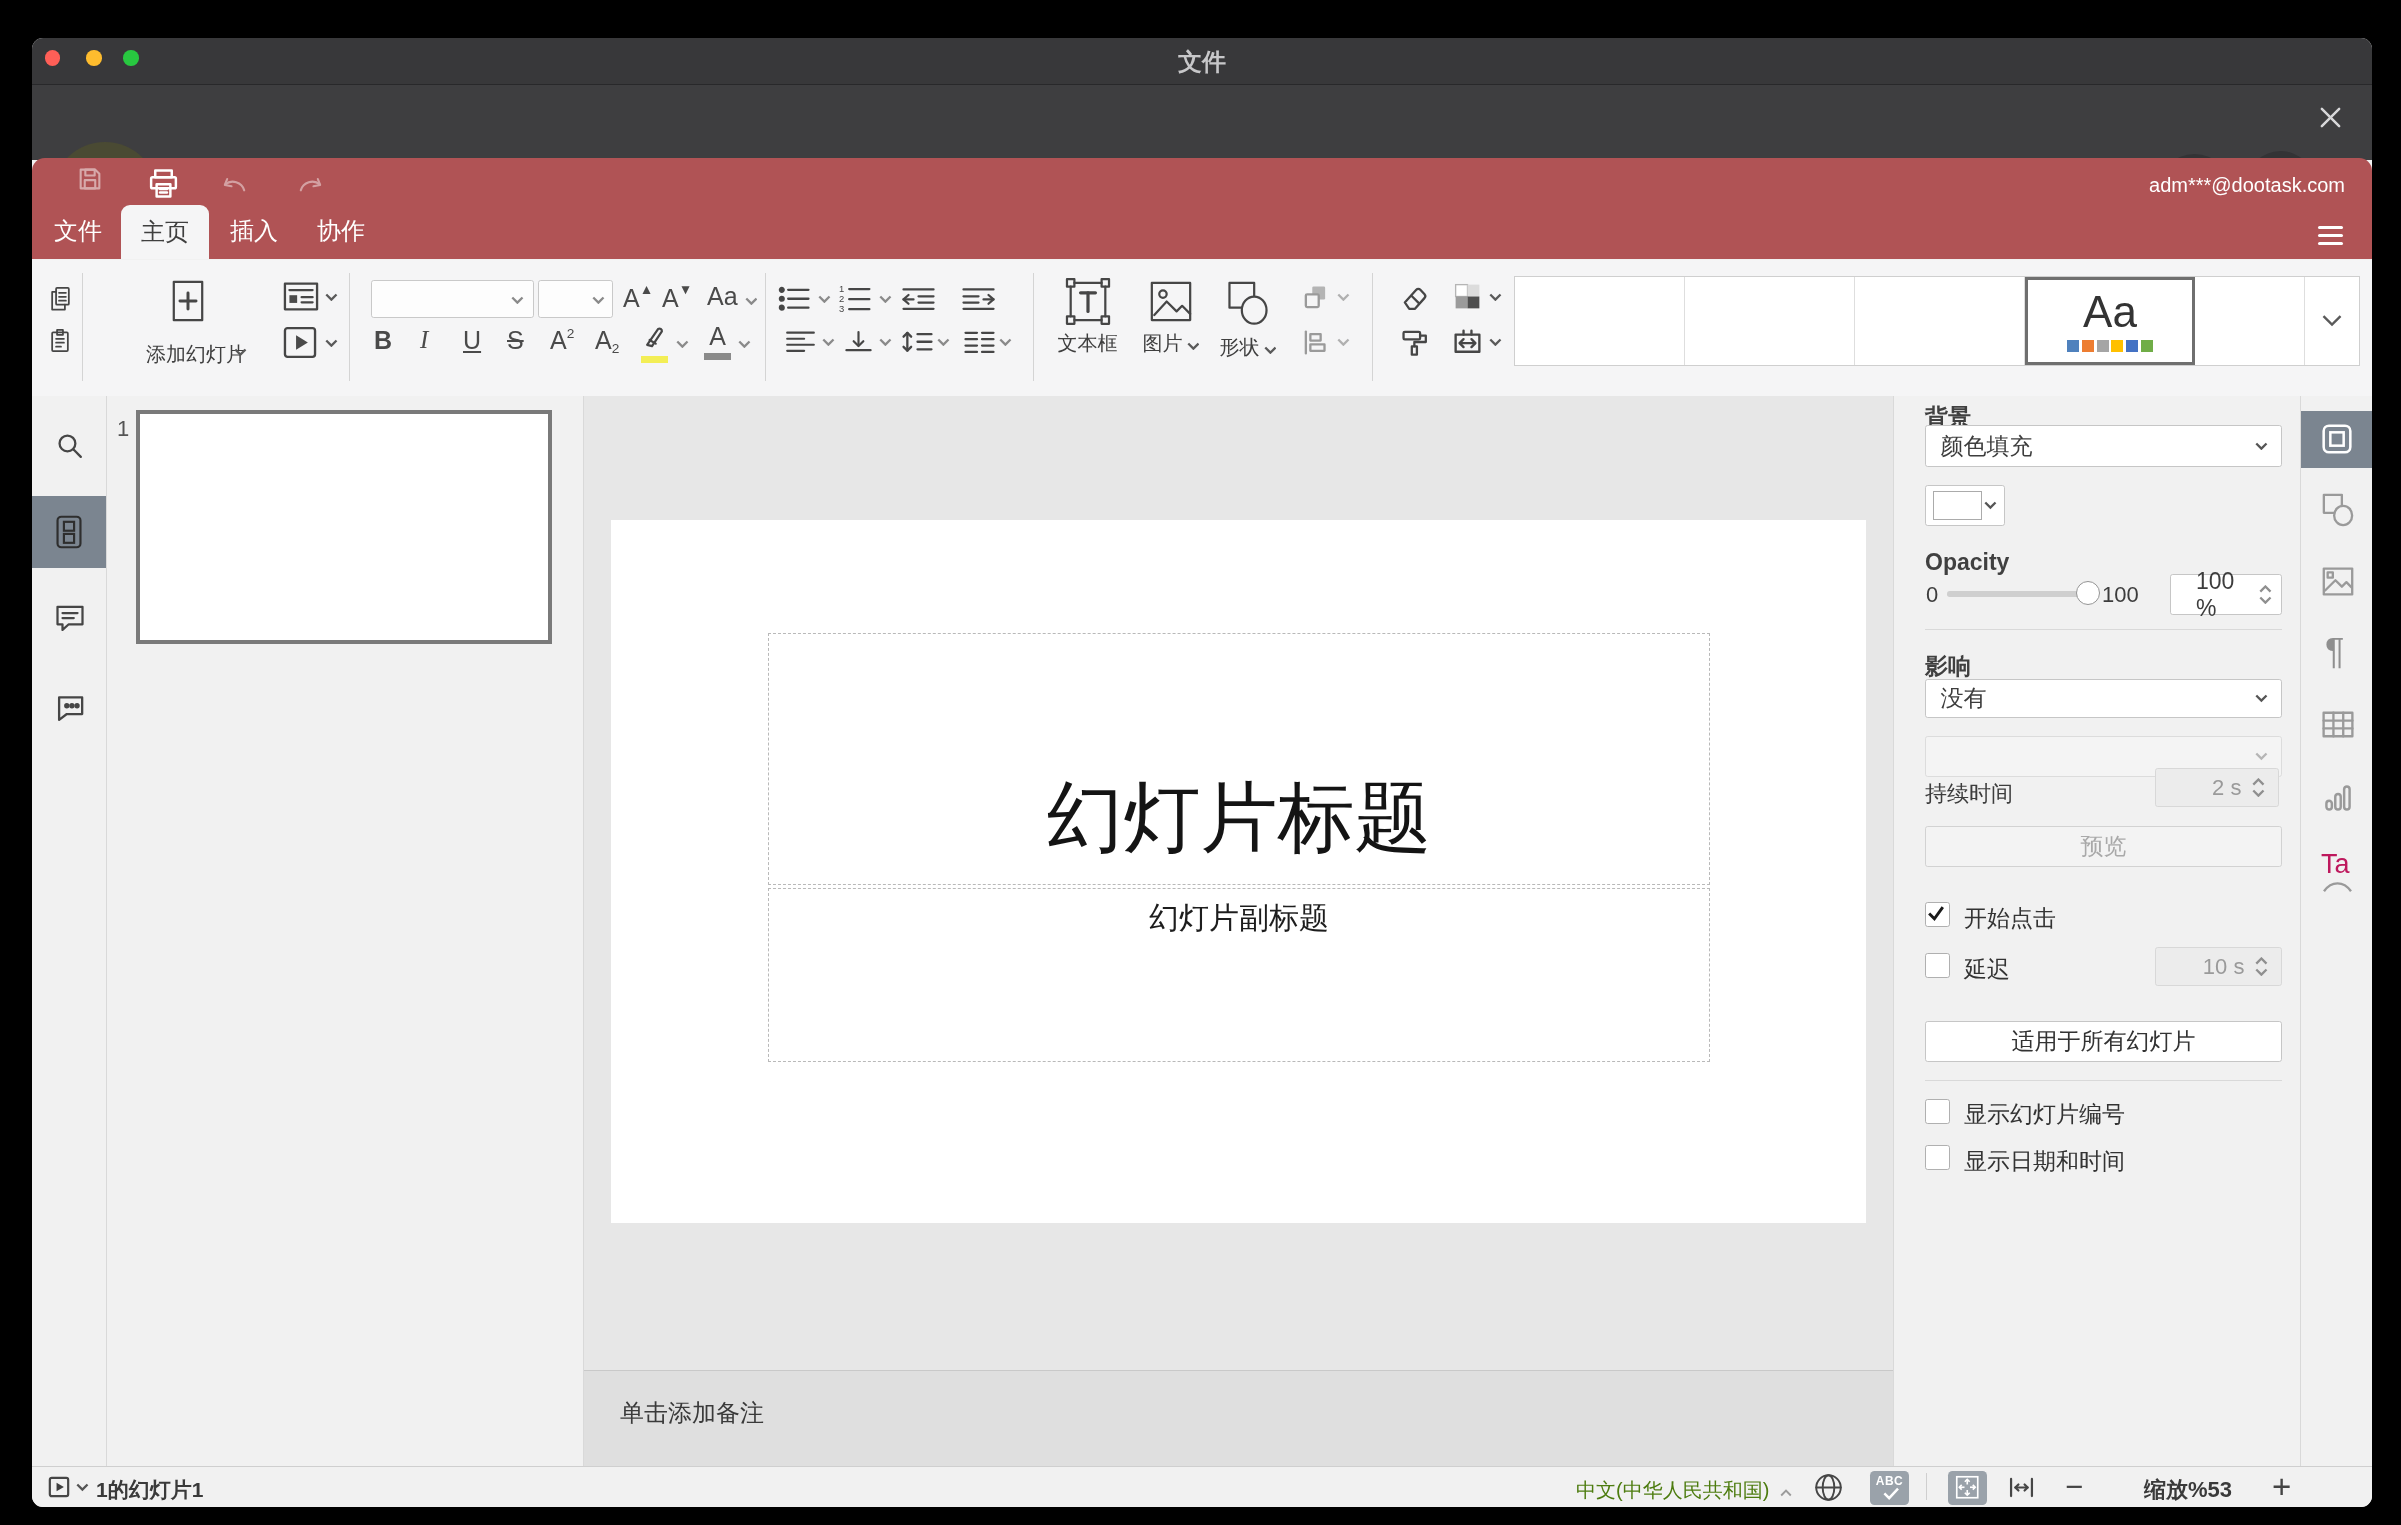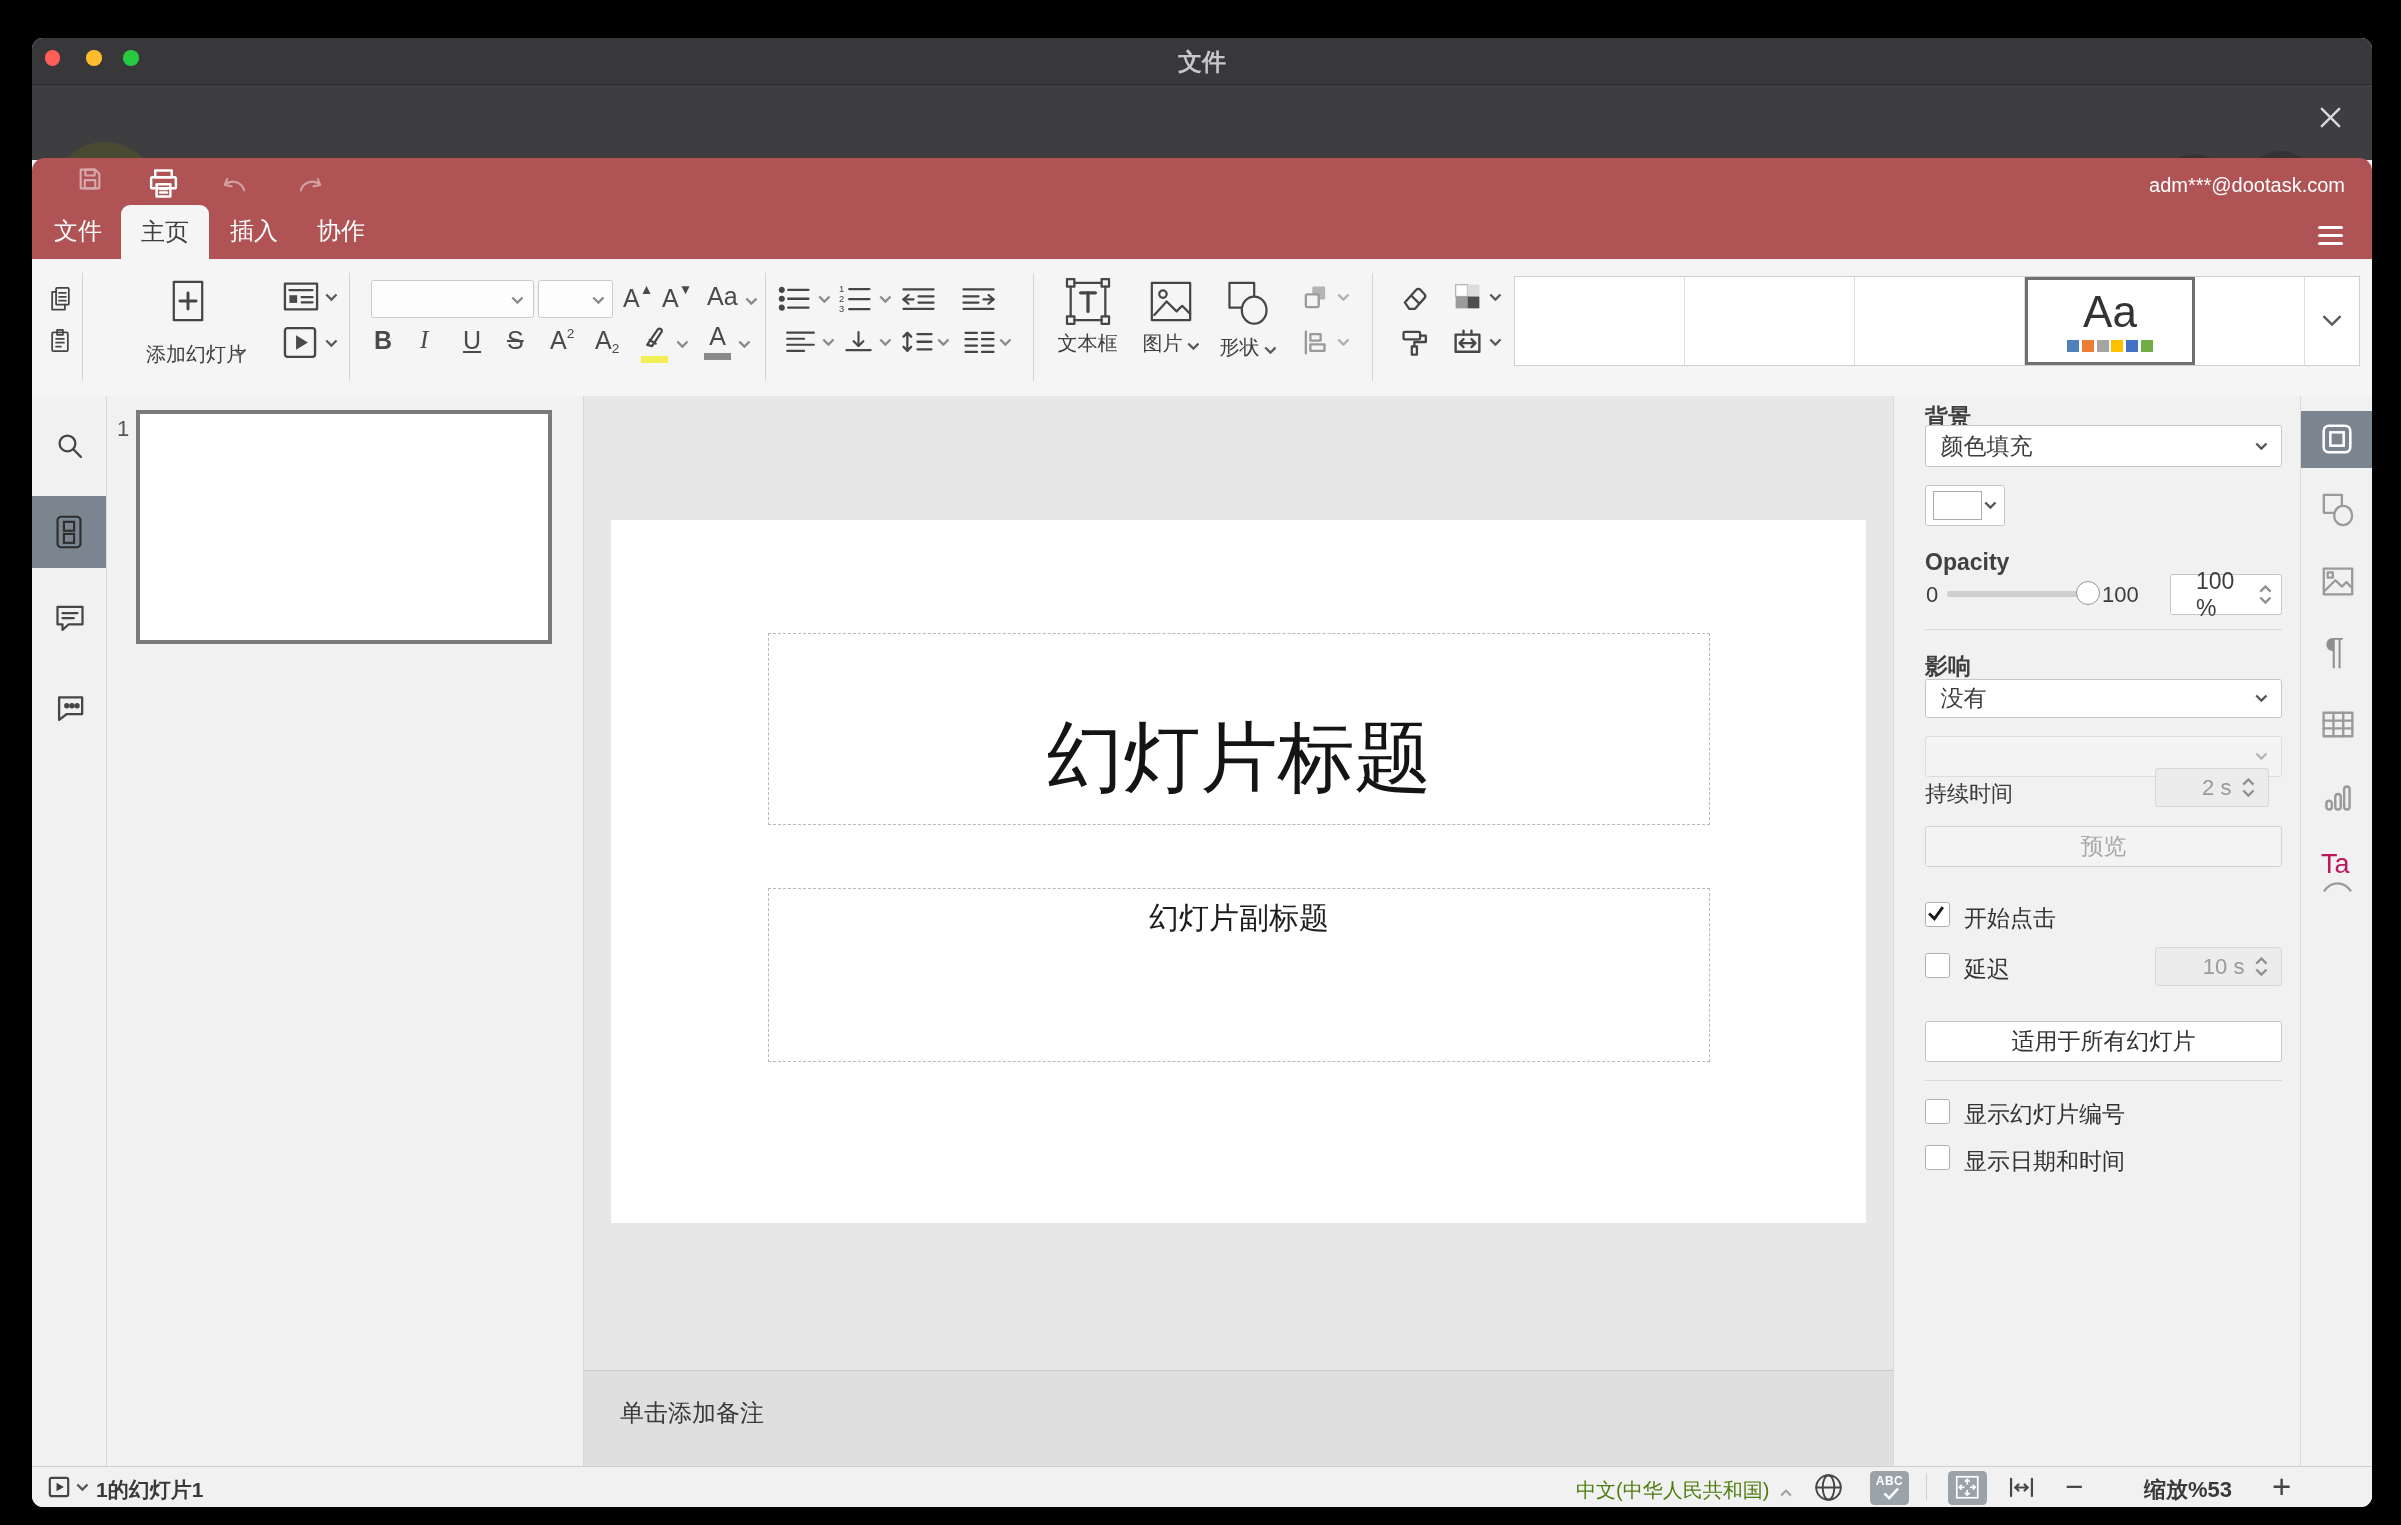--- a/index.html
+++ b/index.html
@@ -446,21 +446,21 @@
     </svg>
   </div>
 
   <div class="ab thpanel">
     <div class="ab" style="left:10px;top:20px;font-size:22px;color:#555;">1</div>
     <div class="ab thumb"></div>
   </div>
 
   <div class="ab canvas">
     <div class="ab slide">
-      <div class="ab ph" style="left:157px;top:113px;width:942px;height:192px;align-items:flex-end;">
+      <div class="ab ph" style="left:157px;top:113px;width:942px;height:252px;align-items:flex-end;">
         <span style="font-size:77px;font-weight:500;color:#141414;padding-bottom:12.8px;white-space:nowrap;">幻灯片标题</span>
       </div>
       <div class="ab ph" style="left:157px;top:368px;width:942px;height:174px;align-items:flex-start;">
         <span style="font-size:30px;color:#1d1d1d;padding-top:9px;white-space:nowrap;">幻灯片副标题</span>
       </div>
     </div>
   </div>
 
   <div class="ab notes">
     <span class="ab" style="left:36px;top:25.5px;">单击添加备注</span>
@@ -507,21 +507,21 @@
         </svg>
     </div>
     <div class="ab dd dd-dis" style="left:31px;top:340px;width:357px;height:41px;">
       <span></span>
       <svg class="chev" style="color:#b5b5b5;" viewBox="0 0 10 6">
           <polyline points="1,1 5,5 9,1"></polyline>
         </svg>
     </div>
 
     <div class="ab" style="left:31px;top:383px;font-size:22px;color:#3d3d3d;">持续时间</div>
-    <div class="ab spin" style="left:261px;top:372px;width:114px;">
+    <div class="ab spin" style="left:261px;top:372px;width:124px;">
       <span>2 s</span>
       <span class="spinch">
         <svg viewBox="0 0 10 6">
             <polyline points="1,5 5,1 9,5" fill="none" stroke="#9f9f9f" stroke-width="1.6"></polyline>
           </svg>
         <svg viewBox="0 0 10 6">
             <polyline points="1,1 5,5 9,1" fill="none" stroke="#9f9f9f" stroke-width="1.6"></polyline>
           </svg>
       </span>
     </div>

